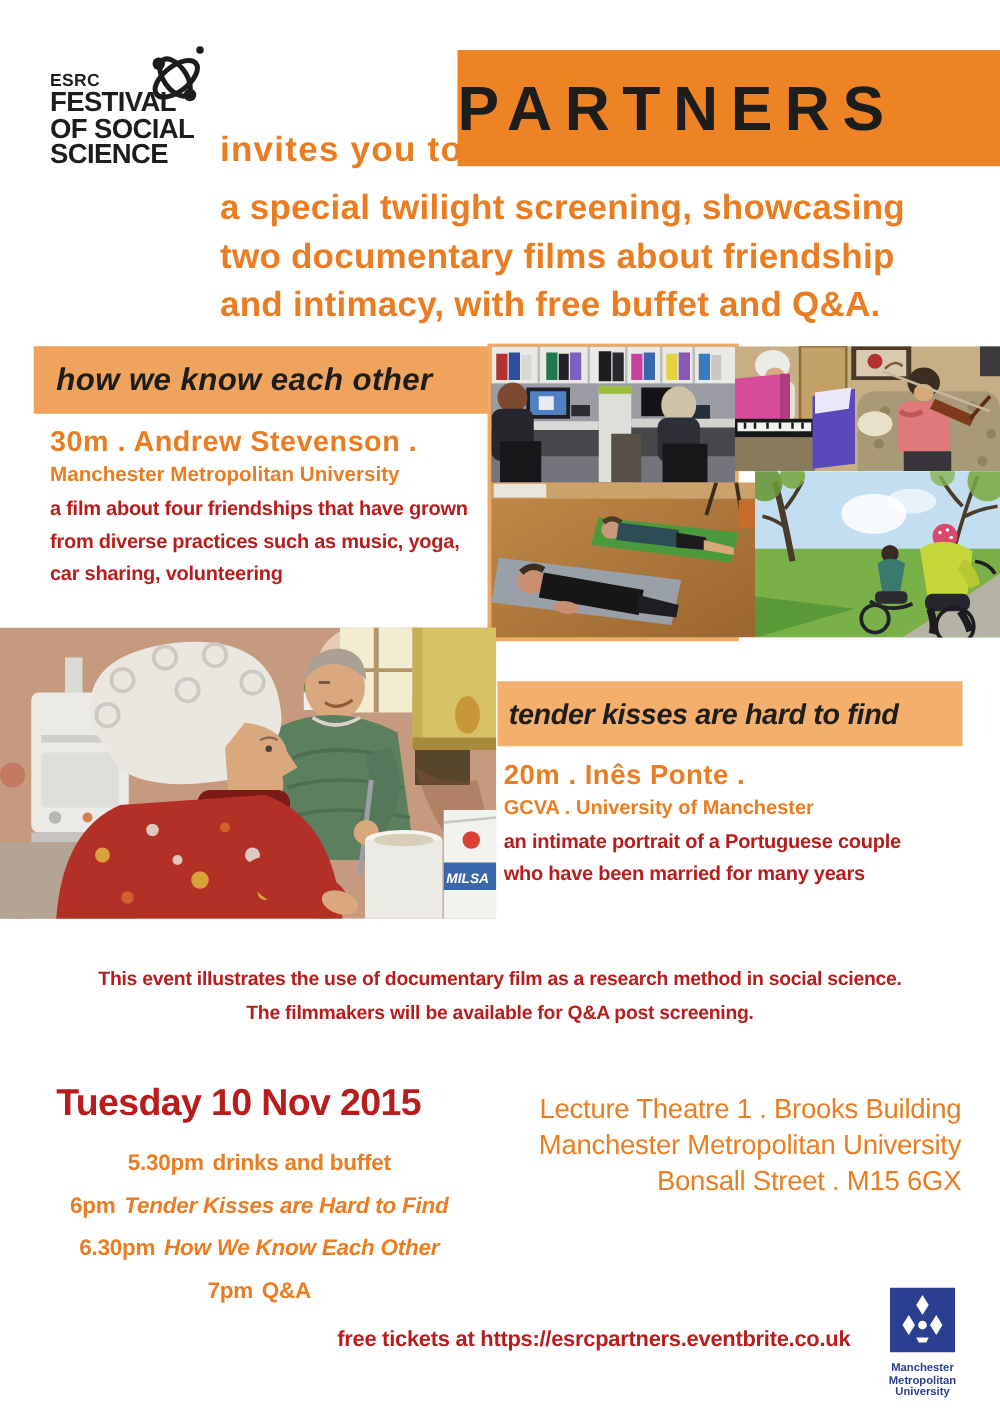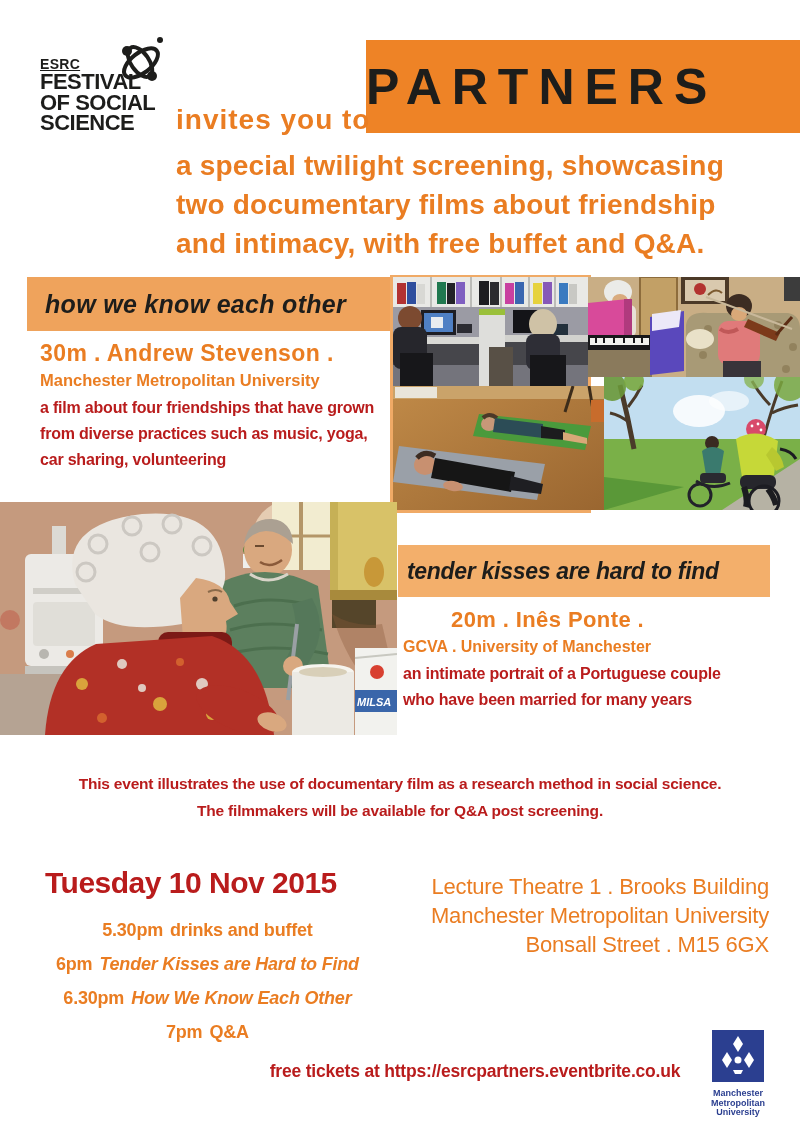--- a/index.html
+++ b/index.html
@@ -4,21 +4,21 @@
 <style>
   html,body{margin:0;padding:0;background:#fff;}
   .poster{position:relative;width:800px;height:1128px;background:#ffffff;overflow:hidden;
           font-family:"Liberation Sans",sans-serif;}
   .abs{position:absolute;}
   .orange{color:#EA7D22;}
   .black{color:#b91c1c;}
 
   
   .esrc-logo{left:40px;top:57px;color:#1D1D1B;font-weight:800;line-height:1;}
-  .esrc-small{font-size:14px;letter-spacing:.3px;margin-bottom:1px;text-decoration:underline;}
+  .esrc-small{font-size:14px;letter-spacing:.3px;margin-bottom:1px;}
   .esrc-big{font-size:22px;letter-spacing:-0.5px;line-height:20.5px;}
   .atom-icon{left:112px;top:33px;}
   .partners-banner{left:366px;top:40px;width:434px;height:93px;background:#EE8326;}
   .partners-banner span{display:block;line-height:95px;
       font-size:50px;font-weight:700;letter-spacing:10px;color:#1D1D1B;}
   .invites{left:176px;top:104px;font-size:28px;font-weight:700;letter-spacing:1px;}
   .intro{left:176px;top:146px;font-size:28px;font-weight:700;line-height:39px;letter-spacing:.2px;}
 
   
   .film1-banner{left:27px;top:277px;width:371px;height:54px;background:#EFA35C;}
@@ -33,21 +33,21 @@
   .photo{display:block;}
   .photo-office{left:393px;top:277px;outline:2px solid #F0AA66;}
   .photo-music{left:588px;top:277px;}
   .photo-yoga{left:393px;top:386px;}
   .photo-cycling{left:604px;top:377px;}
   .photo-kitchen{left:0;top:502px;}
 
   
   .film2-banner{left:398px;top:545px;width:372px;height:52px;background:#F3AF6B;}
   .film2-banner .banner-title{padding-left:9px;line-height:52px;font-size:23px;letter-spacing:-.3px;}
-  .film2-credit{left:403px;top:607px;font-size:22px;font-weight:700;letter-spacing:.4px;margin-left:48px;}
+  .film2-credit{left:403px;top:607px;font-size:22px;font-weight:700;letter-spacing:.4px;}
   .film2-affil{left:403px;top:638px;font-size:16px;font-weight:700;}
   .film2-desc{left:403px;top:661px;font-size:16px;font-weight:700;line-height:26px;letter-spacing:-.2px;}
 
   
   .note{left:0;top:770px;width:800px;text-align:center;font-size:15.5px;font-weight:700;
         line-height:27px;letter-spacing:-.2px;}
 
   
   .sched-date{left:45px;top:866px;font-size:30px;font-weight:700;letter-spacing:-.5px;}
   .sched-items{left:56px;top:920px;font-size:18px;font-weight:700;letter-spacing:-.2px;text-align:center;}

